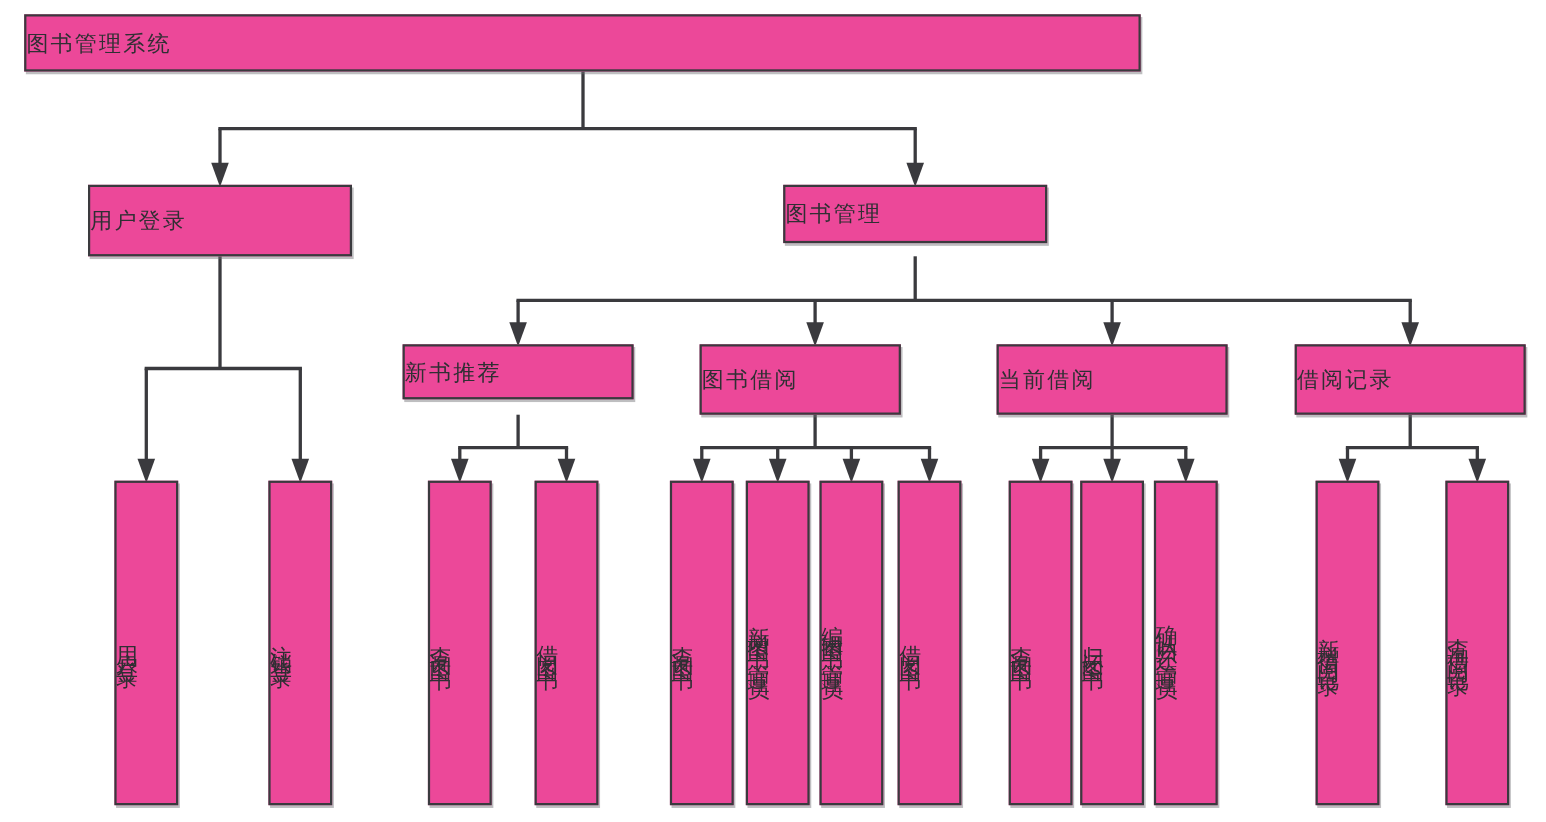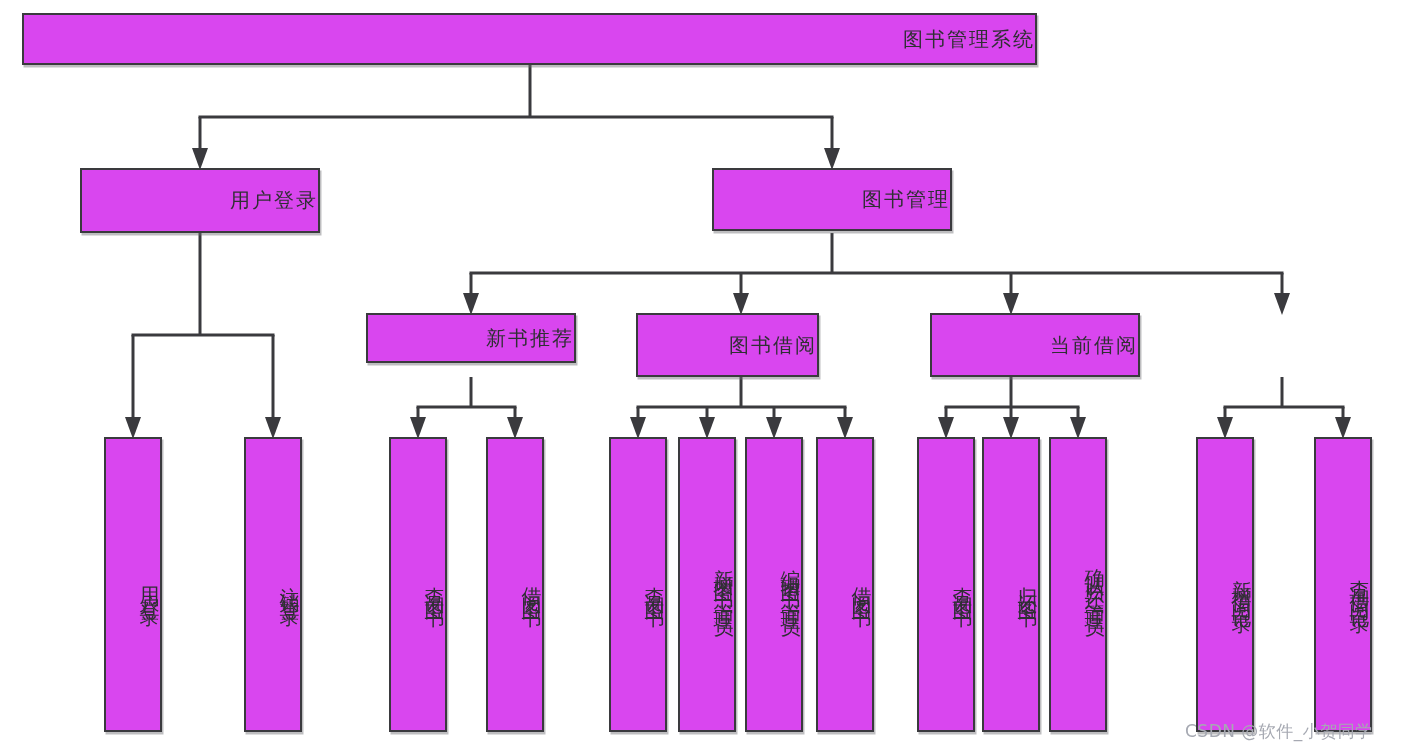--- a/index.html
+++ b/index.html
@@ -8,24 +8,24 @@
     width:1405px;height:747px;
     background:#ffffff;
     overflow:hidden;
     font-family:"DejaVu Sans","Liberation Sans",sans-serif;
     color:var(--text-color,#2f2f33);
   }
   #wires{position:absolute;left:0;top:0;width:1405px;height:747px;pointer-events:none;}
   .node{
     position:absolute;
     box-sizing:border-box;
-    background:#d946ef;
+    background:#ec4899;
     border:2.5px solid var(--line-color,#3a3a3e);
     box-shadow:1.5px 2.5px 0 rgba(110,110,115,.45);
-    display:flex;align-items:center;justify-content:flex-end;
+    display:flex;align-items:center;justify-content:flex-start;
     text-align:center;
   }
   .h-label{
     font-size:20px;
     letter-spacing:2px;
     white-space:nowrap;
   }
   .leaf{width:58px;height:295px;}
   .v-label{
     writing-mode:vertical-rl;
@@ -105,32 +105,35 @@
       <polygon points="1343,439 1335,417 1351,417" fill="#3a3a3e"></polygon>
     </svg>
 
   <div class="node" style="left:22px;top:13px;width:1015px;height:52px;">
     <span class="h-label">图书管理系统</span>
   </div>
 
   <div class="node" style="left:80px;top:168px;width:240px;height:65px;">
     <span class="h-label">用户登录</span>
   </div>
-  <div class="node" style="left:712px;top:168px;width:240px;height:63px;">
+  <div class="node" style="left:712px;top:168px;width:240px;height:53px;">
     <span class="h-label">图书管理</span>
   </div>
 
   <div class="node" style="left:366px;top:313px;width:210px;height:50px;">
     <span class="h-label">新书推荐</span>
   </div>
   <div class="node" style="left:636px;top:313px;width:183px;height:64px;">
     <span class="h-label">图书借阅</span>
   </div>
-  <div class="node" style="left:906px;top:313px;width:210px;height:64px;margin-left:24px;">
+  <div class="node" style="left:906px;top:313px;width:210px;height:64px;">
     <span class="h-label">当前借阅</span>
+  </div>
+  <div class="node" style="left:1177px;top:313px;width:210px;height:64px;">
+    <span class="h-label">借阅记录</span>
   </div>
 
   <div class="node leaf" style="left:104px;top:437px;">
     <span class="v-label">用户登录</span>
   </div>
   <div class="node leaf" style="left:244px;top:437px;">
     <span class="v-label">注销登录</span>
   </div>
 
   <div class="node leaf" style="left:389px;top:437px;">
@@ -163,14 +166,13 @@
     <span class="v-label">确认归还（管理员）</span>
   </div>
 
   <div class="node leaf" style="left:1196px;top:437px;">
     <span class="v-label">新增借阅记录</span>
   </div>
   <div class="node leaf" style="left:1314px;top:437px;">
     <span class="v-label">查询借阅记录</span>
   </div>
 
-  <div id="watermark">CSDN @软件_小贺同学</div>
 </div>
 
 </body></html>

